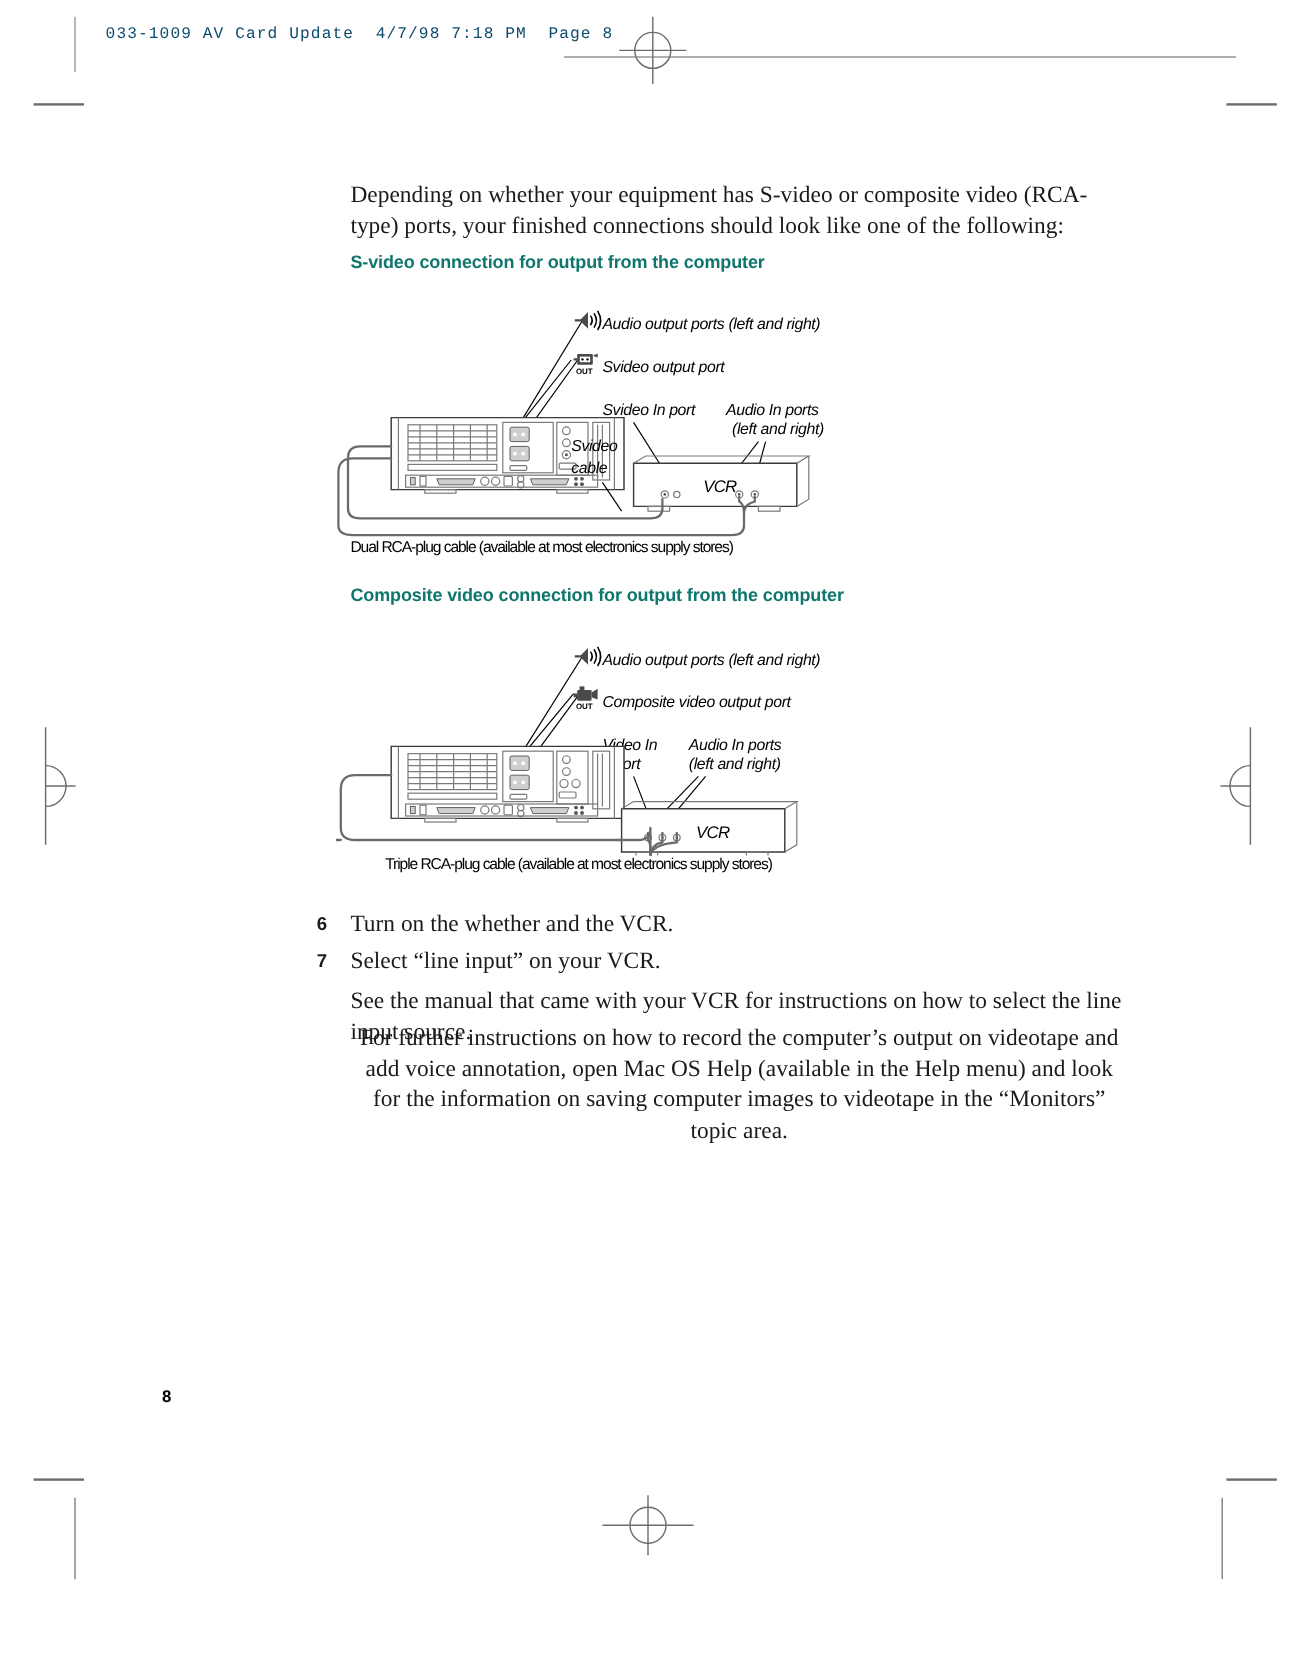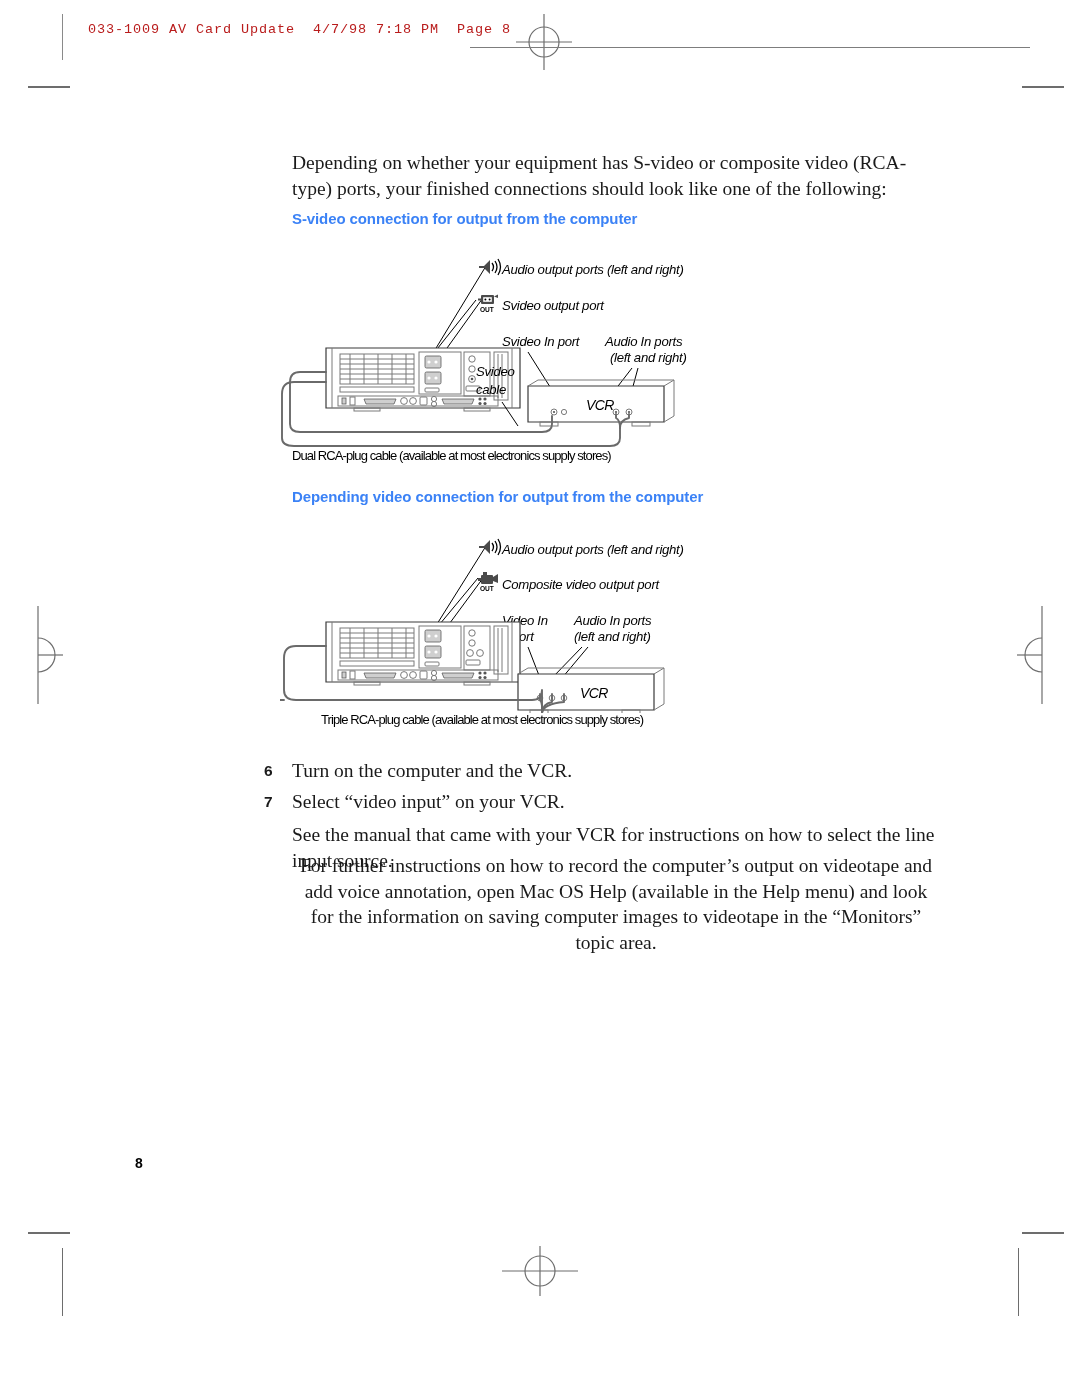--- a/index.html
+++ b/index.html
@@ -8,28 +8,28 @@
 
   
   .crop-line{position:absolute;background:#6d6d6d;}
   .reg{position:absolute;}
   .reg svg{display:block;}
 
   
   .slug-rule{position:absolute;left:62px;top:14px;width:1px;height:46px;background:#8a8a8a;}
   .slug-text{position:absolute;left:88px;top:22px;
              font-family:"Liberation Mono",monospace;font-size:13.5px;
-             letter-spacing:.9px;color:#b91c1c;white-space:pre;}
+             letter-spacing:.9px;color:#0c4a6e;white-space:pre;}
   .slug-underline{position:absolute;left:470px;top:47px;width:560px;height:1px;background:#7d7d7d;}
 
   
   .col{position:absolute;left:292px;top:0;width:640px;}
   p.body{font-size:19.5px;line-height:25.5px;margin:0;color:#1a1a1a;}
   .subhead{font-family:"Liberation Sans",sans-serif;font-weight:bold;
-           font-size:15px;letter-spacing:-.1px;color:#3b82f6;}
+           font-size:15px;letter-spacing:-.1px;color:#0f766e;}
   .caption{font-family:"Liberation Sans",sans-serif;
            font-size:13px;color:#000;letter-spacing:-.9px;}
 
   
   .step{position:relative;font-size:19.5px;line-height:26px;color:#1a1a1a;}
   .step .num{position:absolute;left:-28px;top:0;
              font-family:"Liberation Sans",sans-serif;font-weight:bold;font-size:15.5px;}
 
   
   .fig{position:absolute;left:0;top:0;}
@@ -231,21 +231,21 @@
   <path class="cable" d="M340 180 Q340 172 336 170 L336 166"></path>
   <path class="cable" d="M340 180 Q340 172 349 170 L349 166"></path>
 </svg>
 </div>
 
 <div class="col" style="top:448px;">
   <div class="caption">Dual RCA-plug cable (available at most electronics supply stores)</div>
 </div>
 
 <div class="col" style="top:488px;">
-  <div class="subhead">Depending video connection for output from the computer</div>
+  <div class="subhead">Composite video connection for output from the computer</div>
 </div>
 
 <div class="fig" style="left:280px;top:528px;">
 <svg width="700" height="185" viewBox="0 0 700 185">
 
   <line class="ln" x1="152" y1="104" x2="206" y2="18"></line>
   <line class="ln" x1="145" y1="114" x2="198" y2="50"></line>
   <line class="ln" x1="206" y1="46" x2="150" y2="122"></line>
 
   <g transform="translate(199,14)">
@@ -350,27 +350,27 @@
 </svg>
 </div>
 
 <div class="col" style="top:712px;margin-left:29px;">
   <div class="caption">Triple RCA-plug cable (available at most electronics supply stores)</div>
 </div>
 
 <div class="col" style="top:758px;">
   <div class="step">
     <span class="num">6</span>
-    <span>Turn on the computer and the VCR.</span>
+    <span>Turn on the whether and the VCR.</span>
   </div>
 </div>
 <div class="col" style="top:789px;">
   <div class="step">
     <span class="num">7</span>
-    <span>Select “video input” on your VCR.</span>
+    <span>Select “line input” on your VCR.</span>
   </div>
 </div>
 <div class="col" style="top:822px;width:660px;">
   <p class="body">See the manual that came with your VCR for instructions on how to select the line input source.</p>
 </div>
 
 <div class="col" style="top:853px;width:648px;text-align:center;">
   <p class="body">For further instructions on how to record the computer’s output on videotape and add voice annotation, open Mac OS Help (available in the Help menu) and look for the information on saving computer images to videotape in the “Monitors” topic area.</p>
 </div>
 

